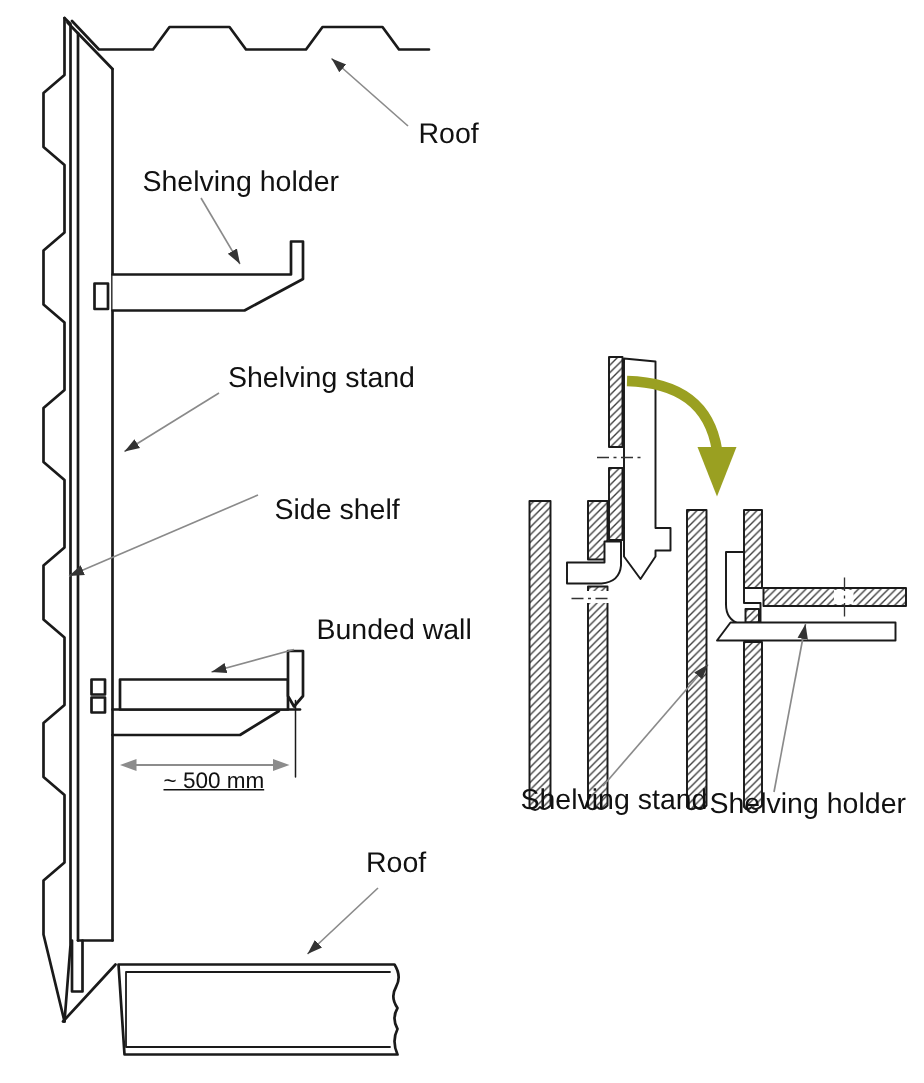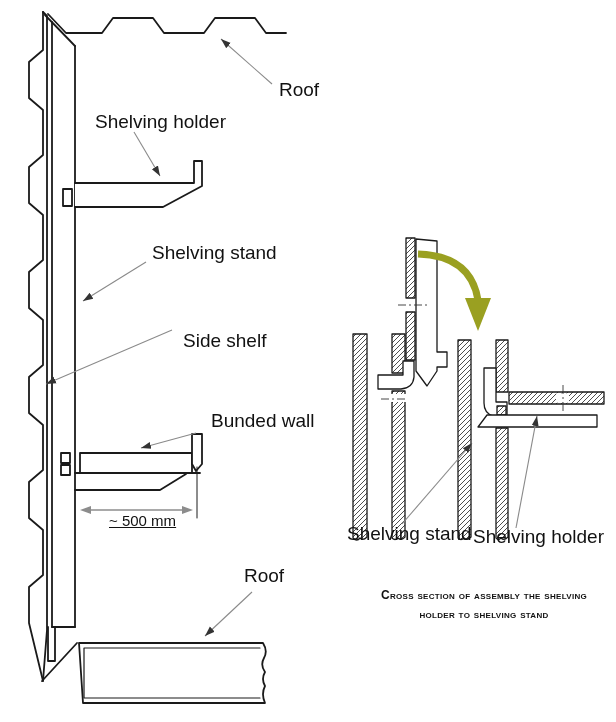--- a/index.html
+++ b/index.html
@@ -116,18 +116,14 @@
   <div class="lbl" style="left:95px;top:115px">Shelving holder</div>
   <div class="lbl" style="left:152px;top:246px">Shelving stand</div>
   <div class="lbl" style="left:183px;top:334px">Side shelf</div>
   <div class="lbl" style="left:211px;top:414px">Bunded wall</div>
   <div class="lbl dim" style="left:109px;top:514px">~ 500 mm</div>
   <div class="lbl" style="left:244px;top:569px">Roof</div>
 
   <div class="lbl" style="left:347px;top:527px">Shelving stand</div>
   <div class="lbl" style="left:473px;top:530px">Shelving holder</div>
 
-  <div class="caption">
-    <div>Cross section of assembly the shelving</div>
-    <div>holder to shelving stand</div>
-  </div>
 
 </div>
 
 </body></html>

